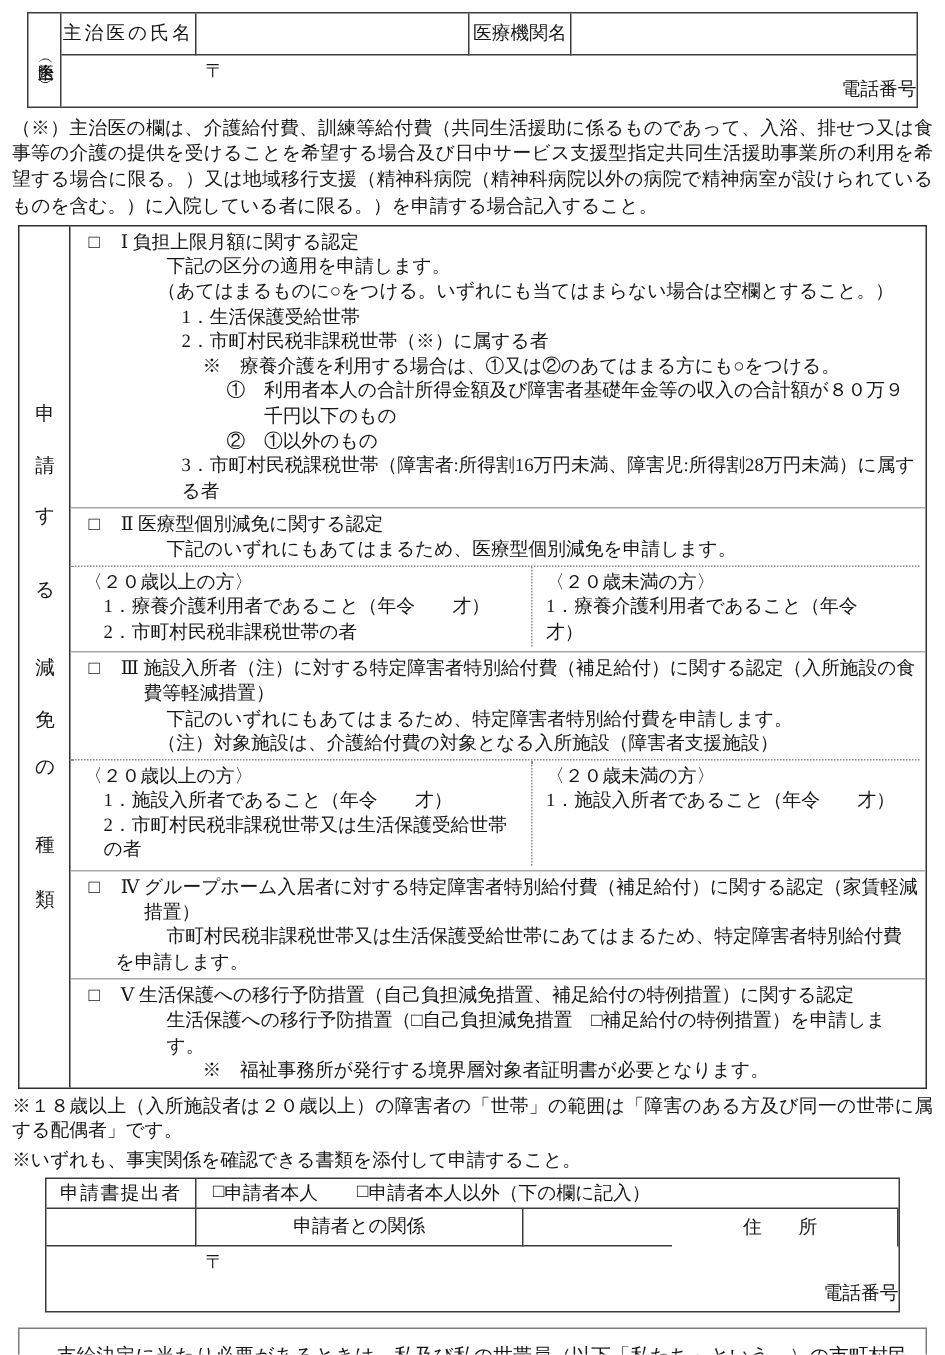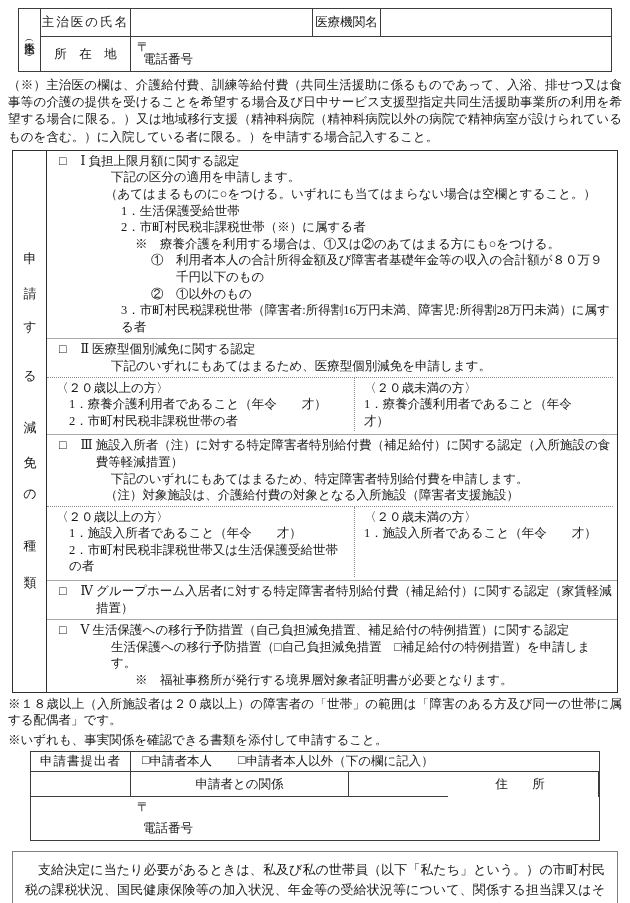--- a/index.html
+++ b/index.html
@@ -19,21 +19,21 @@
              display:flex; align-items:center; justify-content:center; }
   .t1-side .v { writing-mode:vertical-rl; text-orientation:mixed;
                 font-size:10.5px; line-height:1.05; }
   .t1-nl,.t1-ol,.t1-al { display:flex; align-items:center; justify-content:center; }
   .t1-nl { letter-spacing:2px; border-right:1px solid #3c3c3c; border-bottom:1px solid #3c3c3c; }
   .t1-nv { border-right:1px solid #3c3c3c; border-bottom:1px solid #3c3c3c; }
   .t1-ol { border-right:1px solid #3c3c3c; border-bottom:1px solid #3c3c3c; }
   .t1-ov { border-bottom:1px solid #3c3c3c; }
   .t1-al { border-right:1px solid #3c3c3c; }
   .t1-av { grid-column:3/6; position:relative; padding:2px 6px; }
-  .phone-abs { position:absolute; bottom:3px; left:12px; width:100%; text-align:left; }
+  .phone-abs { position:absolute; bottom:3px; left:0; width:100%; text-align:right; }
   
   .note1 { margin:5px 8px 4px; line-height:17.2px; text-align:justify; }
   
   .box { margin:1px 12px 0; border:1px solid #2f2f2f;
          display:grid; grid-template-columns:34px 1fr; }
   .box-side { border-right:1px solid #2f2f2f; display:flex;
               align-items:center; justify-content:center; }
   .box-side .v { writing-mode:vertical-rl; text-orientation:upright;
                  font-size:13px; letter-spacing:35px; }
   .sec { padding:2px 4px 3px 0; line-height:16.6px; }
@@ -82,21 +82,20 @@
 <body>
 
 <div class="t1">
   <div class="t1-side">
     <span class="v">主治医（※）</span>
   </div>
   <div class="t1-nl">主治医の氏名</div>
   <div class="t1-nv"></div>
   <div class="t1-ol">医療機関名</div>
   <div class="t1-ov"></div>
-  <div class="t1-al">所　在　地</div>
   <div class="t1-av">
     <span>〒</span>
     <div class="phone-abs">電話番号</div>
   </div>
 </div>
 
 <div class="note1">（※）主治医の欄は、介護給付費、訓練等給付費（共同生活援助に係るものであって、入浴、排せつ又は食事等の介護の提供を受けることを希望する場合及び日中サービス支援型指定共同生活援助事業所の利用を希望する場合に限る。）又は地域移行支援（精神科病院（精神科病院以外の病院で精神病室が設けられているものを含む。）に入院している者に限る。）を申請する場合記入すること。</div>
 
 <div class="box">
   <div class="box-side">
@@ -160,20 +159,21 @@
         </div>
       </div>
     </div>
 
     <div class="sec">
       <div class="hd">
         <span class="cb">□</span>
         <span class="rn">Ⅳ</span>
         <span class="ttl">グループホーム入居者に対する特定障害者特別給付費（補足給付）に関する認定（家賃軽減措置）</span>
       </div>
+      <div class="w4">市町村民税非課税世帯又は生活保護受給世帯にあてはまるため、特定障害者特別給付費を申請します。</div>
     </div>
 
     <div class="sec">
       <div class="hd">
         <span class="cb">□</span>
         <span class="rn">Ⅴ</span>
         <span class="ttl">生活保護への移行予防措置（自己負担減免措置、補足給付の特例措置）に関する認定</span>
       </div>
       <div class="b1">生活保護への移行予防措置（□自己負担減免措置　□補足給付の特例措置）を申請します。</div>
       <div class="k1">※　福祉事務所が発行する境界層対象者証明書が必要となります。</div>

